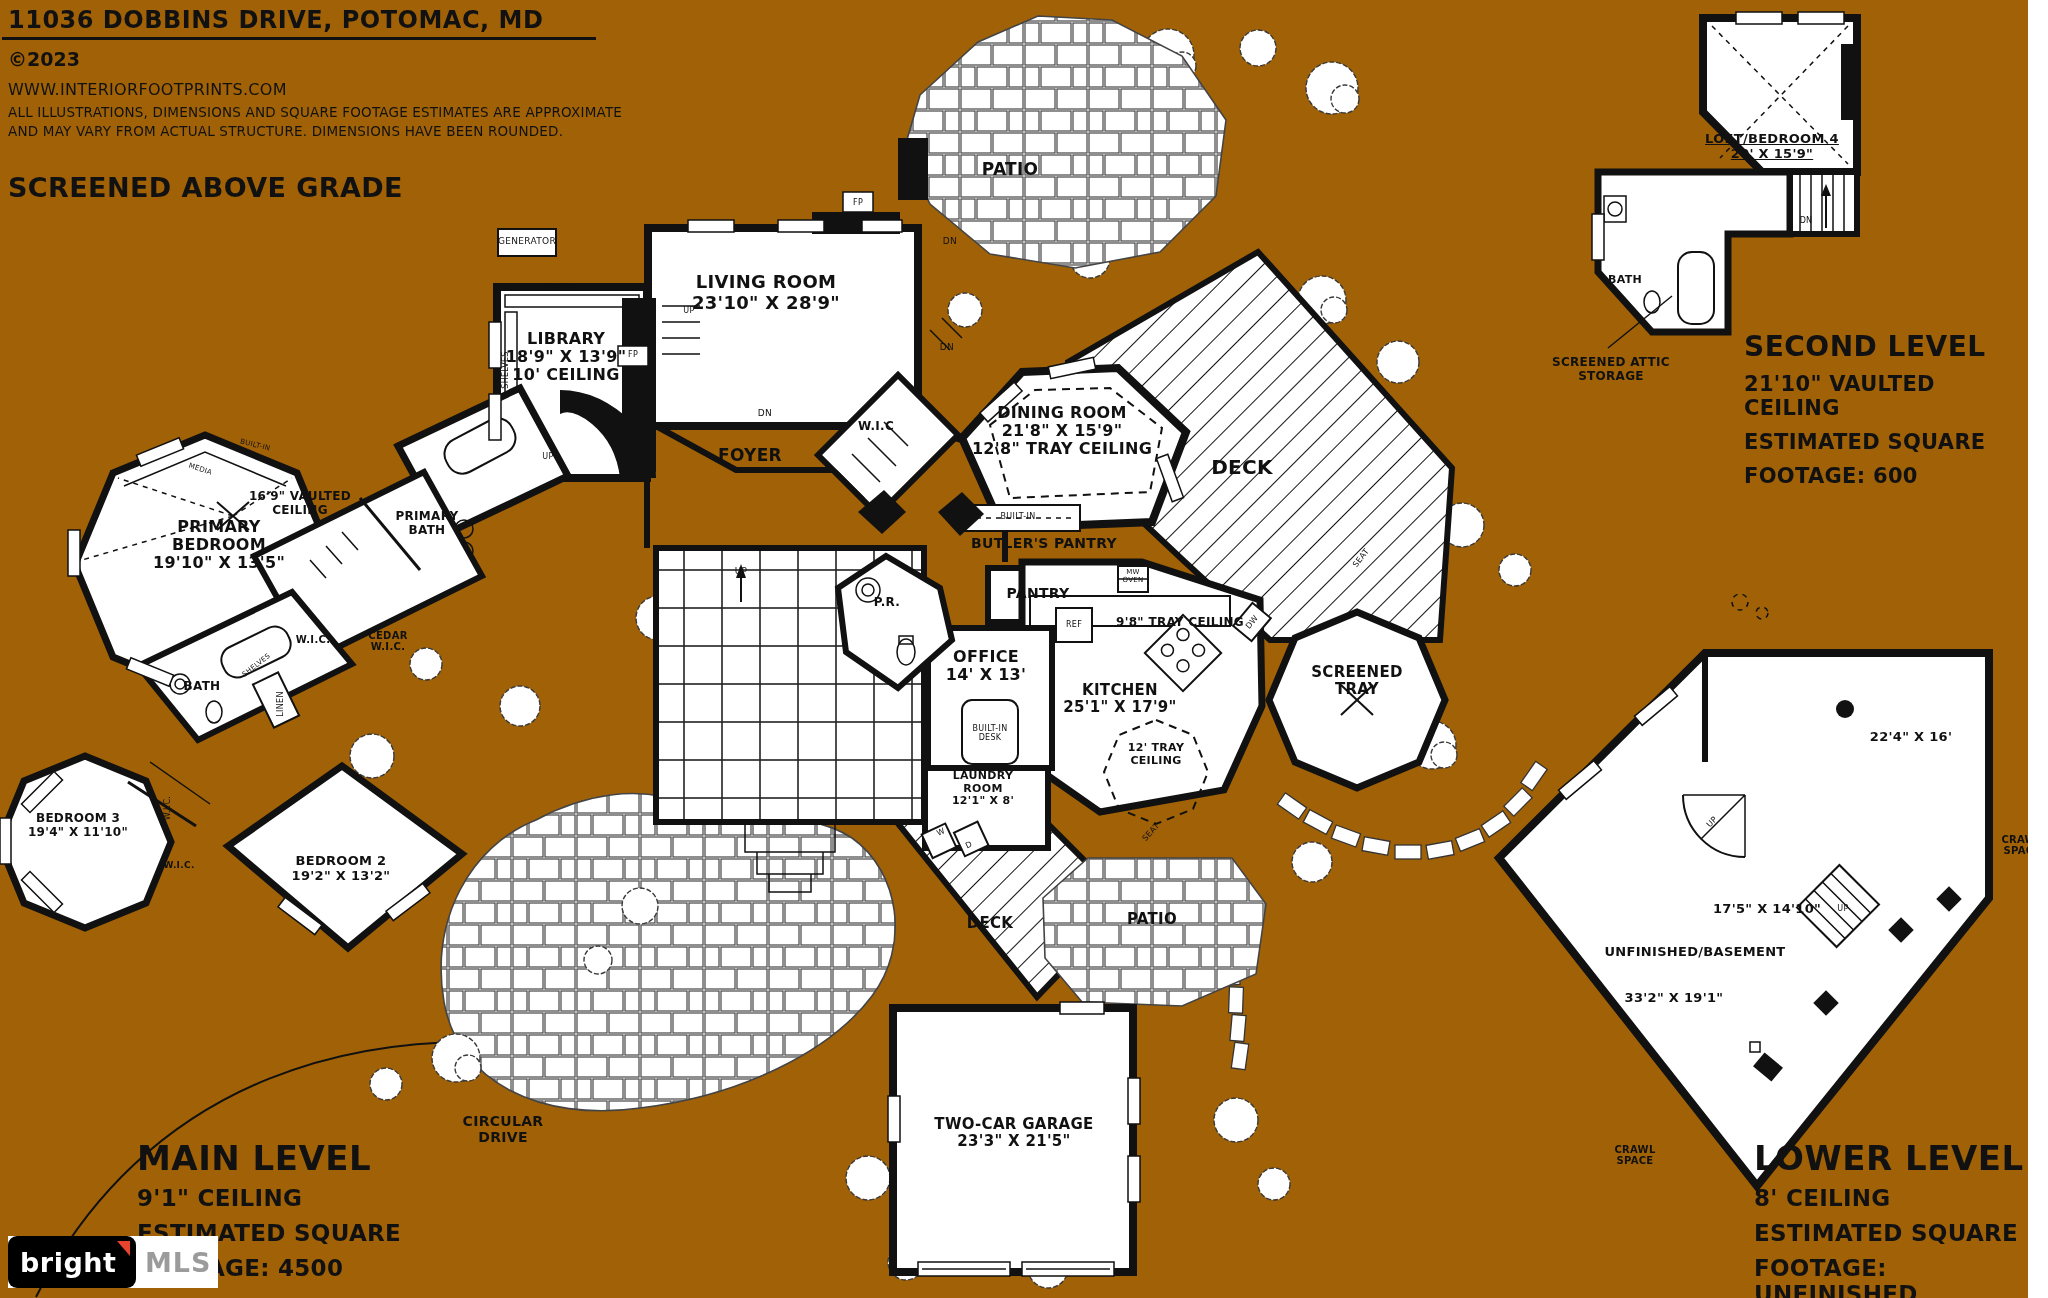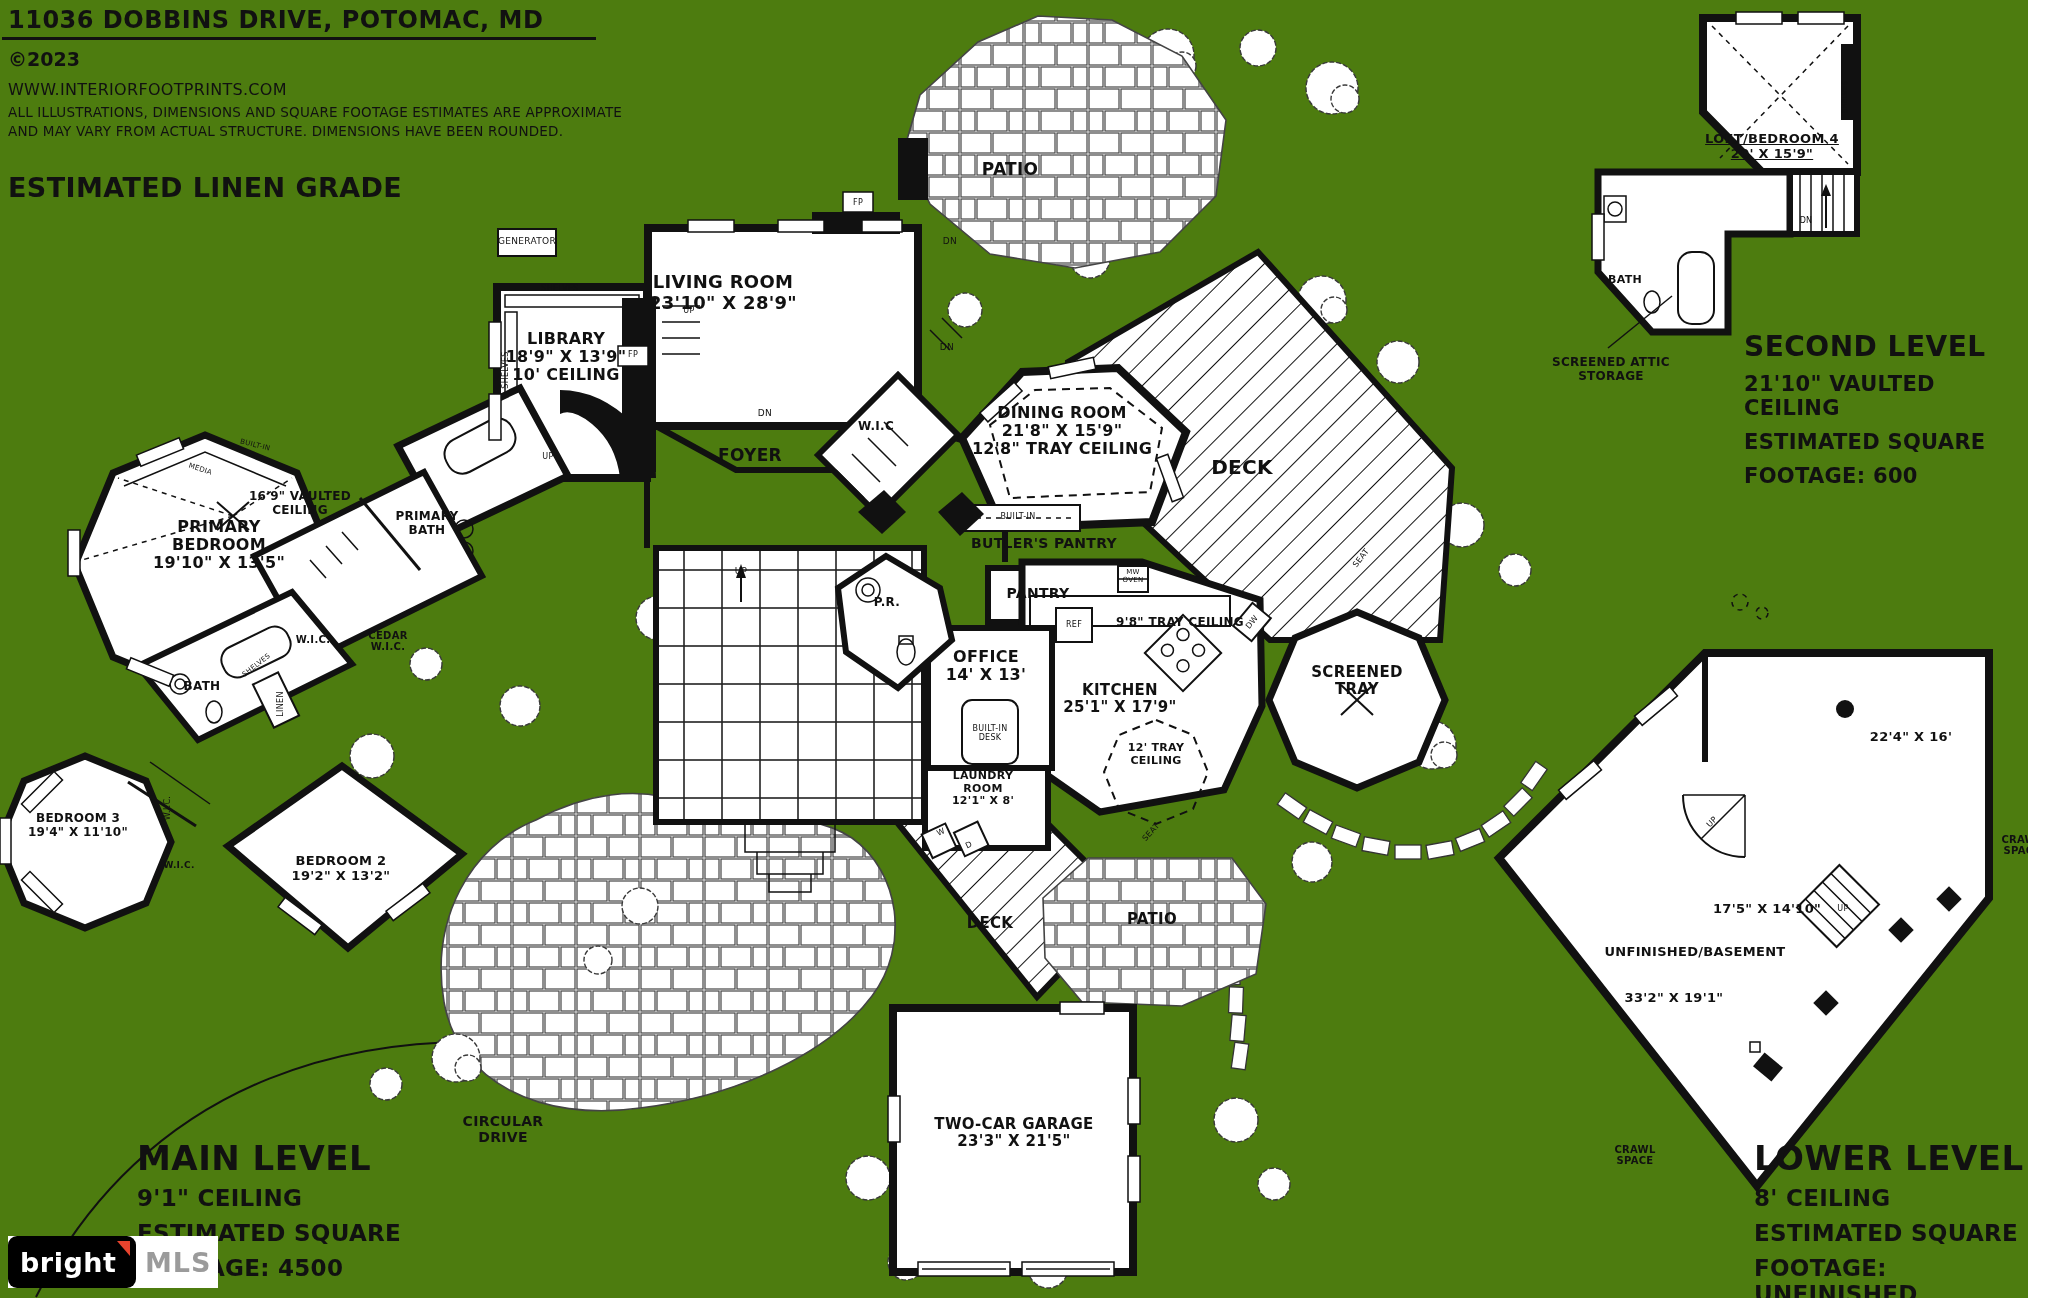--- a/index.html
+++ b/index.html
@@ -1,16 +1,16 @@
 <!DOCTYPE html>
 <html><head>
 <meta charset="utf-8">
 <style>
   html,body{margin:0;padding:0;background:#fff;}
-  #stage{position:relative;width:2028px;height:1298px;background:#4d7c0f;overflow:hidden;
+  #stage{position:relative;width:2028px;height:1298px;background:#a16207;overflow:hidden;
          font-family:"DejaVu Sans",sans-serif;color:#111;}
   .abs{position:absolute;}
   .hdr{white-space:nowrap;}
   .plan-label{position:absolute;text-align:center;font-weight:700;line-height:1.14;
               letter-spacing:.3px;white-space:nowrap;color:#111;}
   .plan-label div{line-height:1.14;}
   .lvl-title{font-weight:700;letter-spacing:.5px;}
   .lvl-line{font-weight:700;letter-spacing:.3px;}
   
   .s8{fill:#fff;stroke:#111;stroke-width:8}
@@ -375,21 +375,21 @@
         </g>
     </g>
   </svg>
 
   <div class="abs hdr addr" style="left:8px;top:6px">11036 DOBBINS DRIVE, POTOMAC, MD</div>
   <div class="abs rule" style="left:2px;top:37px;width:594px"></div>
   <div class="abs hdr copy" style="left:8px;top:48px">©2023</div>
   <div class="abs hdr site" style="left:8px;top:80px">WWW.INTERIORFOOTPRINTS.COM</div>
   <div class="abs hdr disc" style="left:8px;top:104px">ALL ILLUSTRATIONS, DIMENSIONS AND SQUARE FOOTAGE ESTIMATES ARE APPROXIMATE</div>
   <div class="abs hdr disc" style="left:8px;top:123px">AND MAY VARY FROM ACTUAL STRUCTURE. DIMENSIONS HAVE BEEN ROUNDED.</div>
-  <div class="abs hdr sqft" style="left:8px;top:172px">ESTIMATED LINEN GRADE</div>
+  <div class="abs hdr sqft" style="left:8px;top:172px">SCREENED ABOVE GRADE</div>
 
   <div class="abs level-block" style="left:137px;top:1138px">
     <span class="lvl-title" style="font-size:34px">MAIN LEVEL</span>
     <div class="lvl-line" style="font-size:23px;margin-top:7px">9'1" CEILING</div>
     <div class="lvl-line" style="font-size:23px;margin-top:9px">ESTIMATED SQUARE</div>
     <div class="lvl-line" style="font-size:23px;margin-top:9px">FOOTAGE: 4500</div>
   </div>
 
   <div class="abs level-block" style="left:1744px;top:330px">
     <span class="lvl-title" style="font-size:28px">SECOND LEVEL</span>
@@ -402,21 +402,21 @@
     <span class="lvl-title" style="font-size:34px">LOWER LEVEL</span>
     <div class="lvl-line" style="font-size:23px;margin-top:7px">8' CEILING</div>
     <div class="lvl-line" style="font-size:23px;margin-top:9px">ESTIMATED SQUARE</div>
     <div class="lvl-line" style="font-size:23px;margin-top:9px">FOOTAGE: UNFINISHED</div>
   </div>
 
   <div id="labels-layer" class="abs" style="left:0;top:0;width:2048px;height:1298px">
       <div class="plan-label" style="left: 1010px; top: 160px; font-size: 17px; transform: translate(-50%, 0px);">
         <div>PATIO</div>
       </div>
-      <div class="plan-label" style="left: 723px; top: 272px; font-size: 18px; transform: translate(-50%, 0px);">
+      <div class="plan-label" style="left: 766px; top: 272px; font-size: 18px; transform: translate(-50%, 0px);">
         <div>LIVING ROOM</div>
         <div>23'10" X 28'9"</div>
       </div>
       <div class="plan-label" style="left: 566px; top: 330px; font-size: 16px; transform: translate(-50%, 0px);">
         <div>LIBRARY</div>
         <div>18'9" X 13'9"</div>
         <div>10' CEILING</div>
       </div>
       <div class="plan-label" style="left: 527px; top: 236px; font-size: 9px; font-weight: 400; transform: translate(-50%, 0px);">
         <div>GENERATOR</div>

